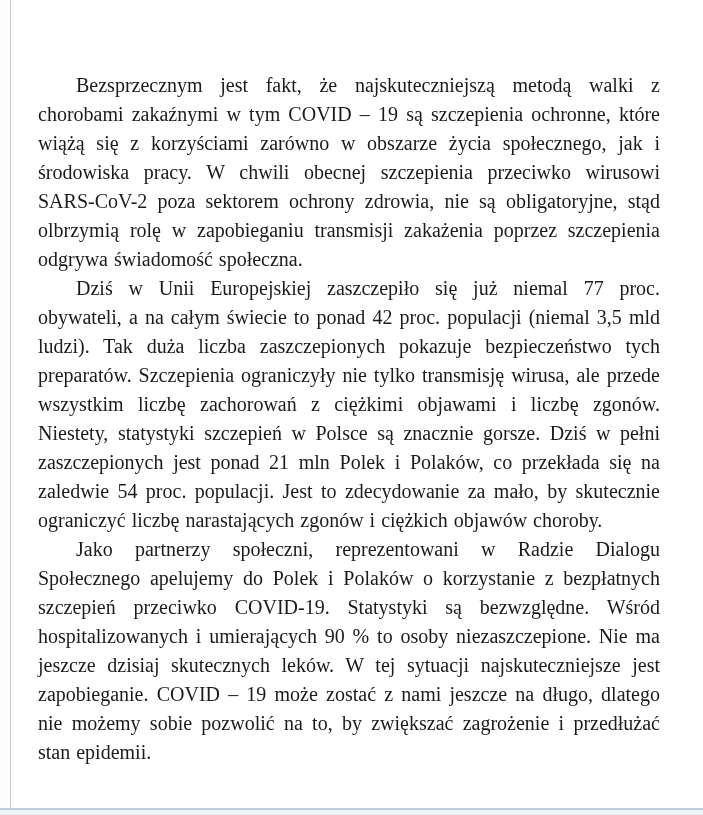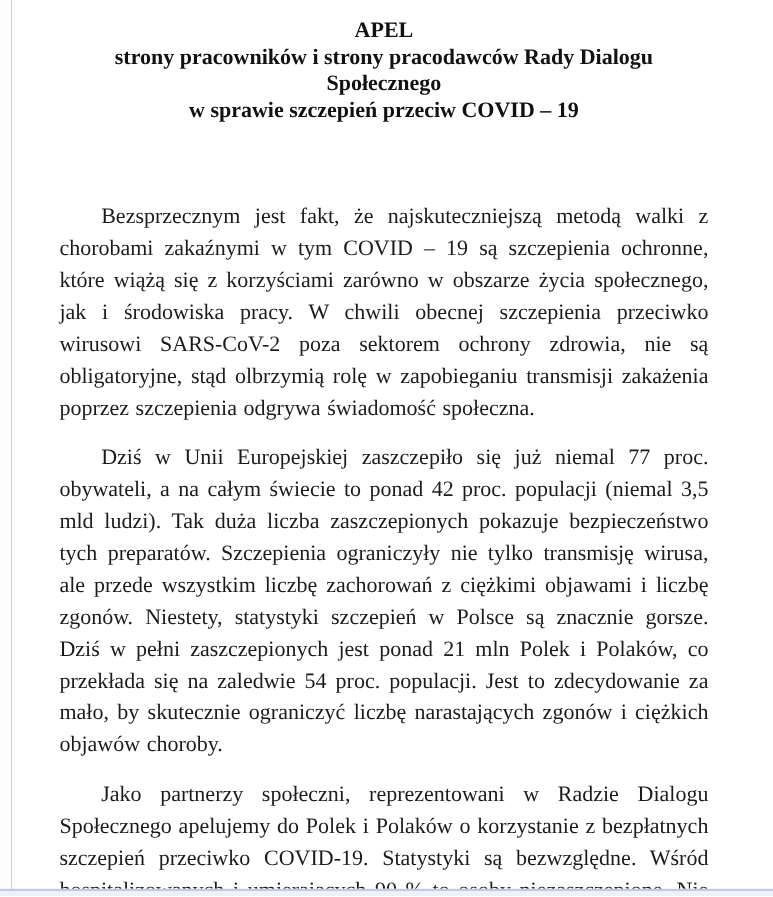--- a/index.html
+++ b/index.html
@@ -61,40 +61,36 @@
     line-height: 24px;
     font-weight: bold;
     text-align: center;
     white-space: pre-line;
     color: #111111;
   }
   .body-text {
     margin-top: 71px;
   }
   .body-text p {
-    margin: 16px;
+    margin: 0;
     font-size: 20px;
     line-height: 29px;
     text-align: justify;
     text-indent: 38px;
     hyphens: none;
     word-spacing: 1px;
   }
 </style>
 </head>
 <body>
 
 <div class="viewport">
   <div class="left-edge-line"></div>
   <div class="page">
     <div class="content">
-      <h1 class="doc-title">APEL
-strony pracowników i strony pracodawców Rady Dialogu
-Społecznego
-w sprawie szczepień przeciw COVID – 19</h1>
       <div class="body-text">
         <p>Bezsprzecznym jest fakt, że najskuteczniejszą metodą walki z chorobami zakaźnymi w tym COVID – 19 są szczepienia ochronne, które wiążą się z korzyściami zarówno w obszarze życia społecznego, jak i środowiska pracy. W chwili obecnej szczepienia przeciwko wirusowi SARS-CoV-2 poza sektorem ochrony zdrowia, nie są obligatoryjne, stąd olbrzymią rolę w zapobieganiu transmisji zakażenia poprzez szczepienia odgrywa świadomość społeczna.</p>
         <p>Dziś w Unii Europejskiej zaszczepiło się już niemal 77 proc. obywateli, a na całym świecie to ponad 42 proc. populacji (niemal 3,5 mld ludzi). Tak duża liczba zaszczepionych pokazuje bezpieczeństwo tych preparatów. Szczepienia ograniczyły nie tylko transmisję wirusa, ale przede wszystkim liczbę zachorowań z ciężkimi objawami i liczbę zgonów. Niestety, statystyki szczepień w Polsce są znacznie gorsze. Dziś w pełni zaszczepionych jest ponad 21 mln Polek i Polaków, co przekłada się na zaledwie 54 proc. populacji. Jest to zdecydowanie za mało, by skutecznie ograniczyć liczbę narastających zgonów i ciężkich objawów choroby.</p>
         <p>Jako partnerzy społeczni, reprezentowani w Radzie Dialogu Społecznego apelujemy do Polek i Polaków o korzystanie z bezpłatnych szczepień przeciwko COVID-19.  Statystyki są bezwzględne. Wśród hospitalizowanych i umierających 90 % to osoby niezaszczepione. Nie ma jeszcze dzisiaj skutecznych leków. W tej sytuacji najskuteczniejsze jest zapobieganie. COVID – 19 może zostać z nami jeszcze na długo, dlatego nie możemy sobie pozwolić na to, by zwiększać zagrożenie i przedłużać stan epidemii.</p>
       </div>
     </div>
   </div>
   <div class="bottom-edge-line"></div>
   <div class="below-edge"></div>
 </div>

